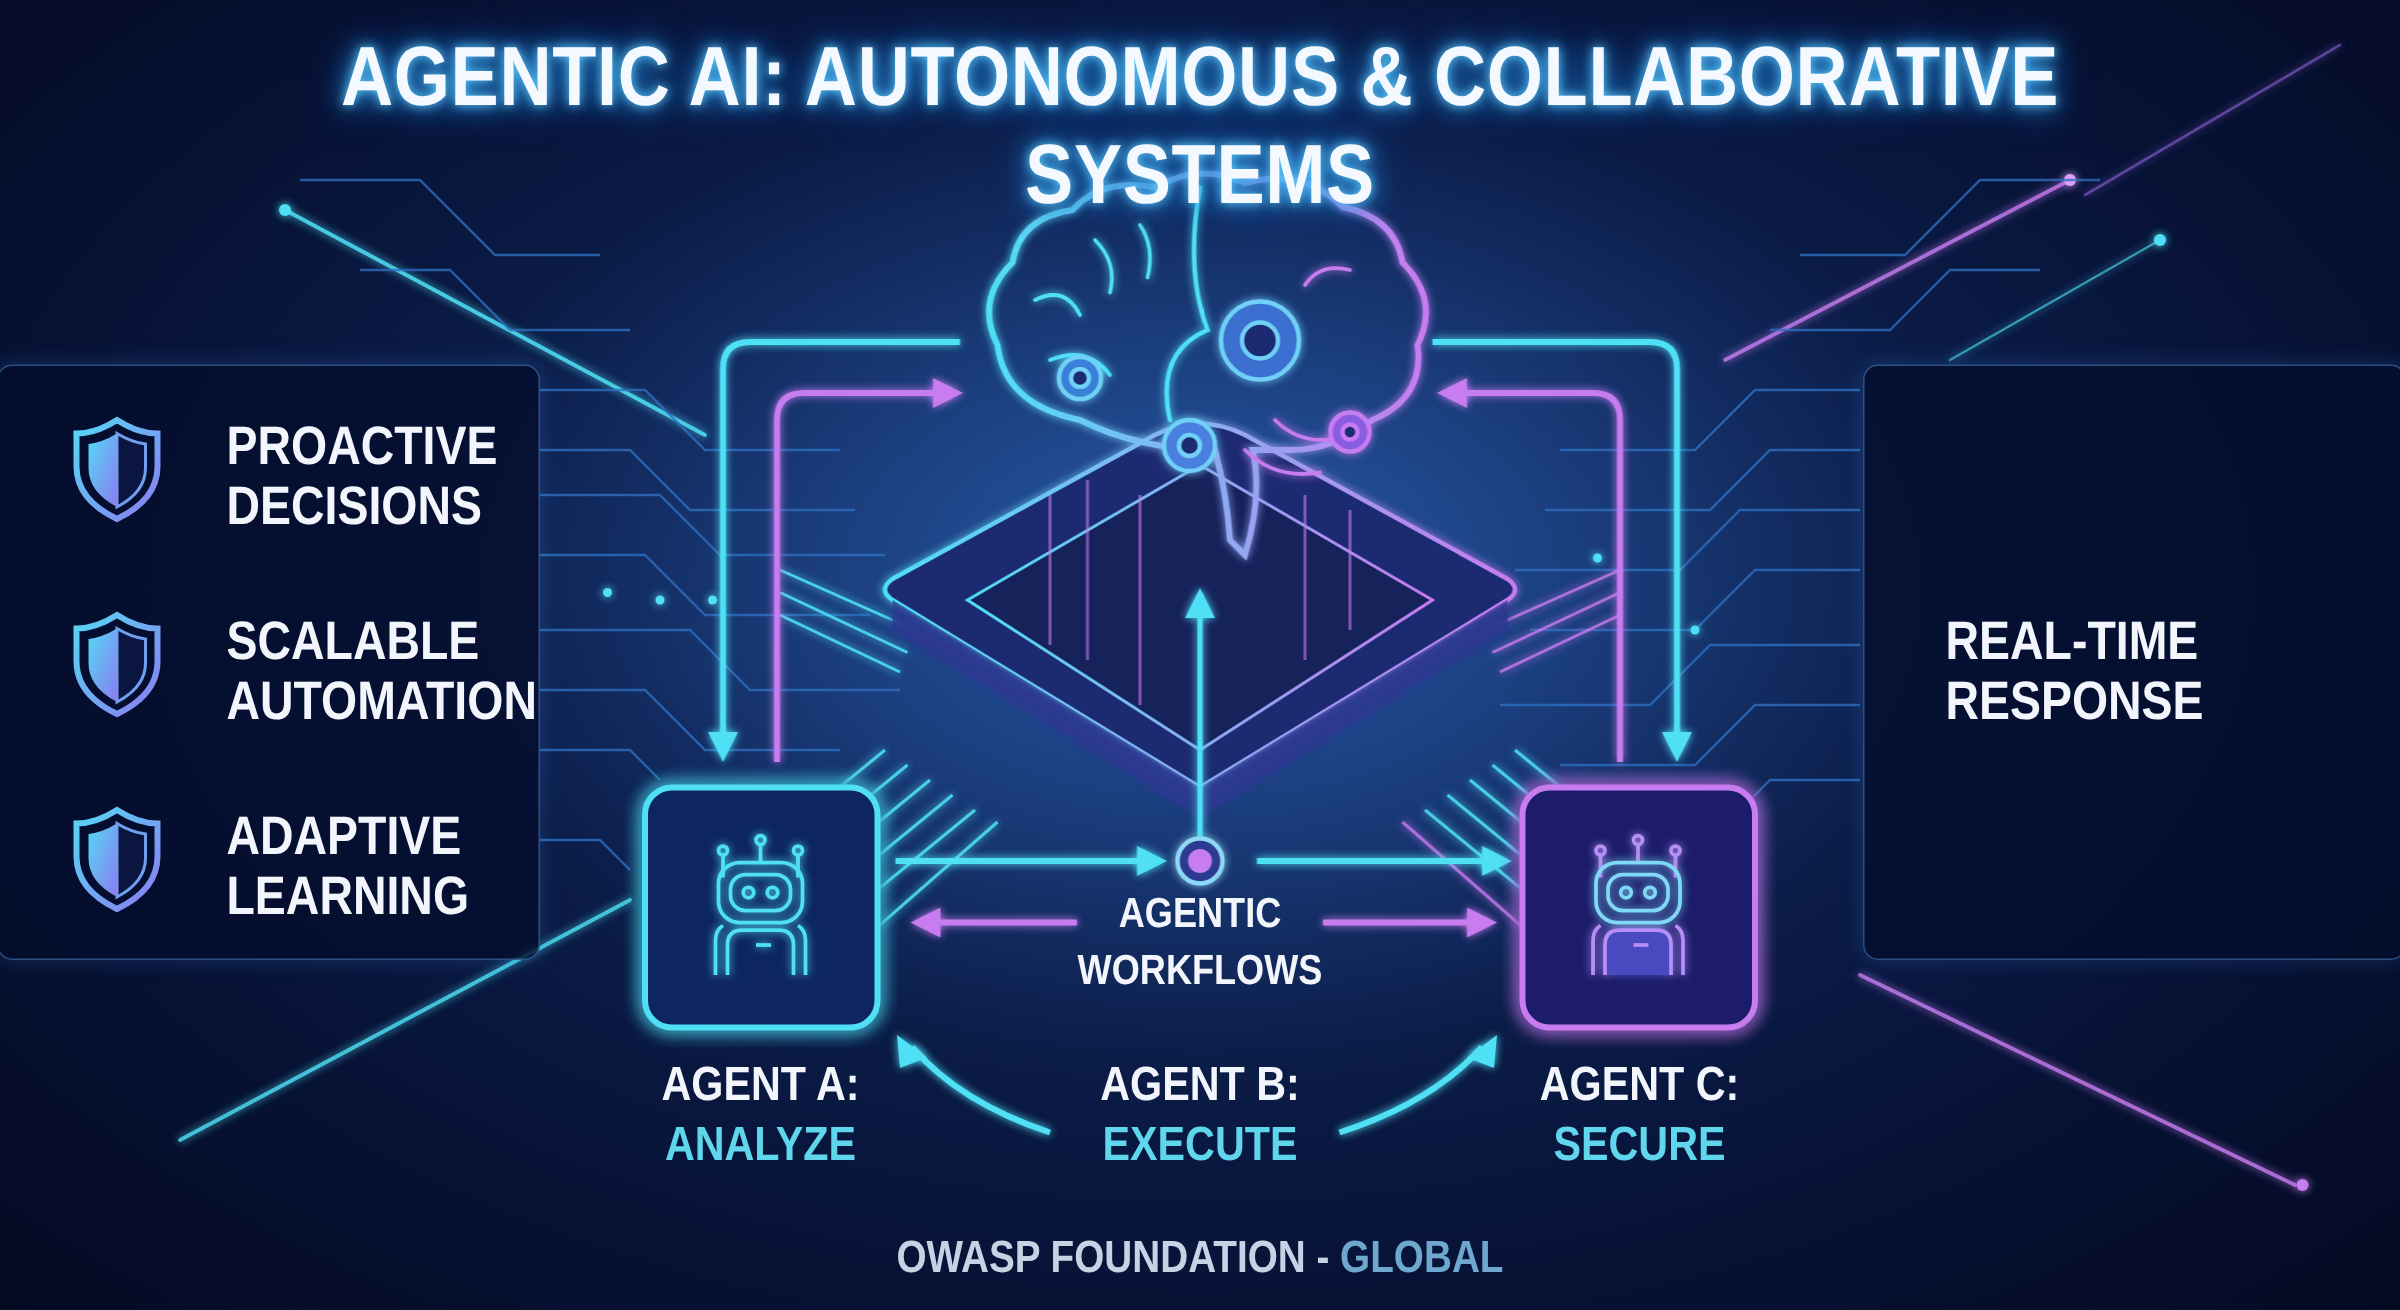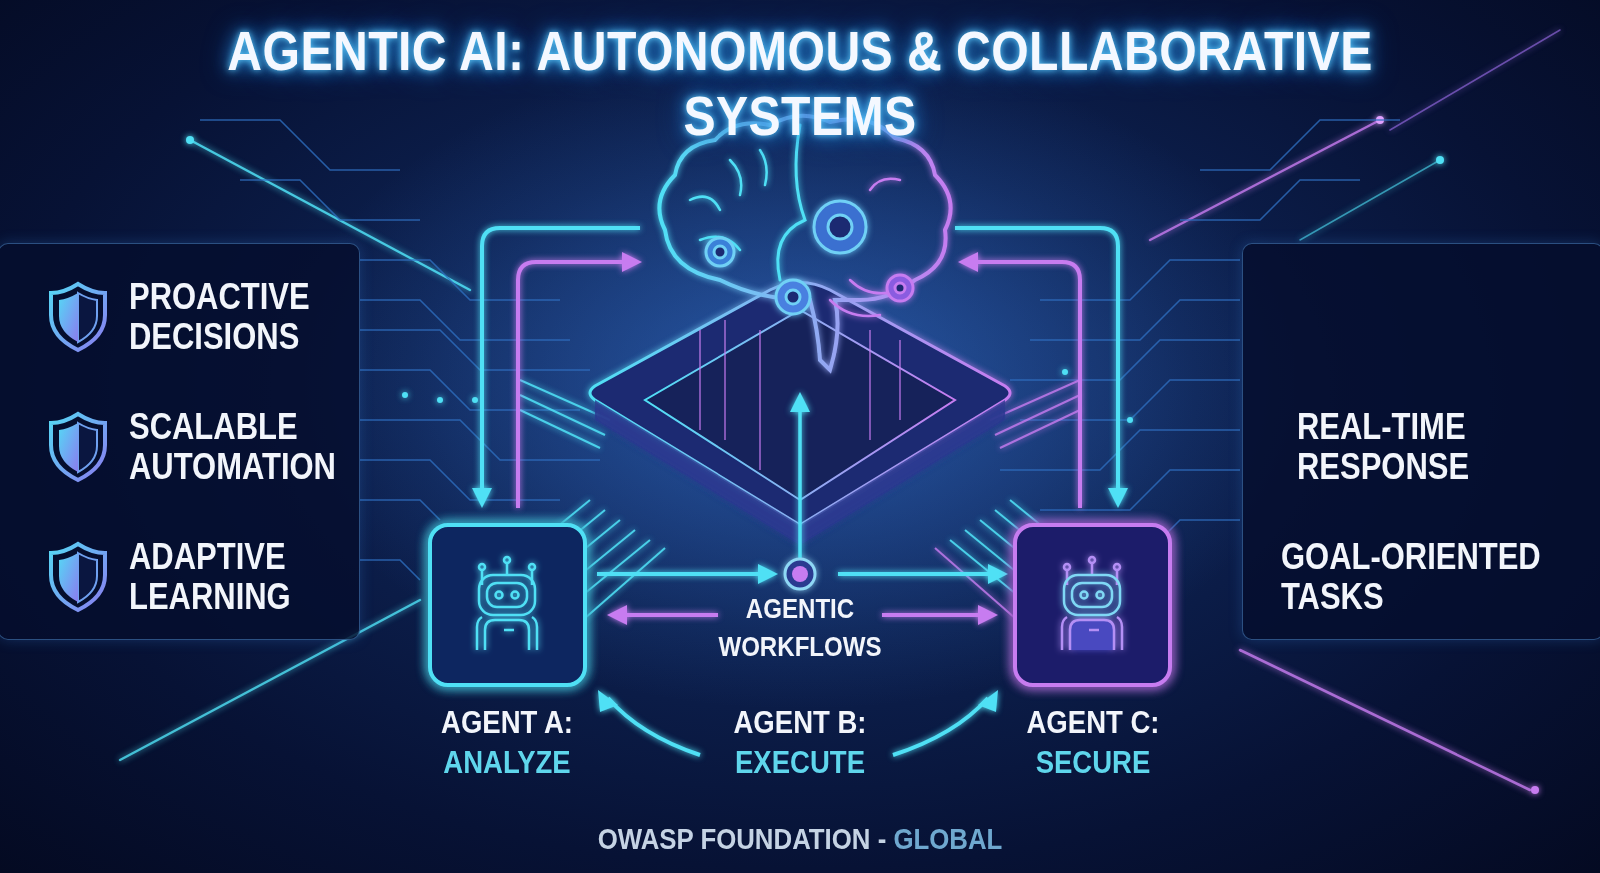--- a/index.html
+++ b/index.html
@@ -7,21 +7,21 @@
   #stage{position:relative;width:1600px;height:873px;overflow:hidden;
     background:radial-gradient(ellipse at 50% 45%, #1a3a7a 0%, #0d2150 35%, #071235 70%, #040a22 100%);}
   svg.bg{position:absolute;left:0;top:0;}
   .title{position:absolute;left:0;top:18px;width:1600px;text-align:center;color:#f4f8ff;
     font-weight:bold;font-size:56px;letter-spacing:0.5px;transform:scaleX(0.86);transform-origin:center;
     text-shadow:0 0 8px #5fd0ff,0 0 18px #2a8fe0,0 0 30px #1a5fb0;}
   .panel{position:absolute;top:243px;width:360px;height:395px;border:1.5px solid rgba(90,160,230,0.45);
     border-radius:10px;background:rgba(5,14,45,0.82);box-shadow:0 0 14px rgba(60,140,230,0.25);}
   .panel.left{left:-2px;}
   .panel.right{left:1242px;}
-  .feat{position:absolute;display:flex;align-items:center;}
+  .feat{position:absolute;display:flex;align-items:flex-start;gap:22px;}
   .feat .txt{color:#f2f5fb;font-weight:bold;font-size:36px;line-height:40px;transform:scaleX(0.86);transform-origin:left center;white-space:nowrap;}
   .shield{width:62px;height:72px;margin-right:20px;flex:0 0 auto;}
   .agent-label{position:absolute;text-align:center;font-weight:bold;font-size:32px;line-height:40px;transform:scaleX(0.86);}
   .agent-label .l1{color:#f2f5fb;display:block;}
   .agent-label .l2{color:#5fd6ec;display:block;}
   .wf{position:absolute;left:640px;top:590px;width:320px;text-align:center;color:#f2f5fb;font-weight:bold;font-size:28px;line-height:38px;transform:scaleX(0.86);}
   .footer{position:absolute;left:0;top:822px;width:1600px;text-align:center;font-weight:bold;font-size:30px;transform:scaleX(0.86);}
   .footer .a{color:#c5d3e4;}
   .footer .b{color:#6fa8cf;}
 </style>
@@ -296,26 +296,20 @@
     </div>
   </div>
 
   <div class="panel right">
     <div class="feat" style="left:54px;top:163px;">
       <div>
         <div class="txt">REAL-TIME</div>
         <div class="txt">RESPONSE</div>
       </div>
     </div>
-    <div class="feat" style="left:38px;top:293px;">
-      <div>
-        <div class="txt">GOAL-ORIENTED</div>
-        <div class="txt">TASKS</div>
-      </div>
-    </div>
   </div>
 
   <div class="wf">
     <div>AGENTIC</div>
     <div>WORKFLOWS</div>
   </div>
 
   <div class="agent-label" style="left:397px;top:702px;width:220px;">
     <span class="l1">AGENT A:</span>
     <span class="l2">ANALYZE</span>

